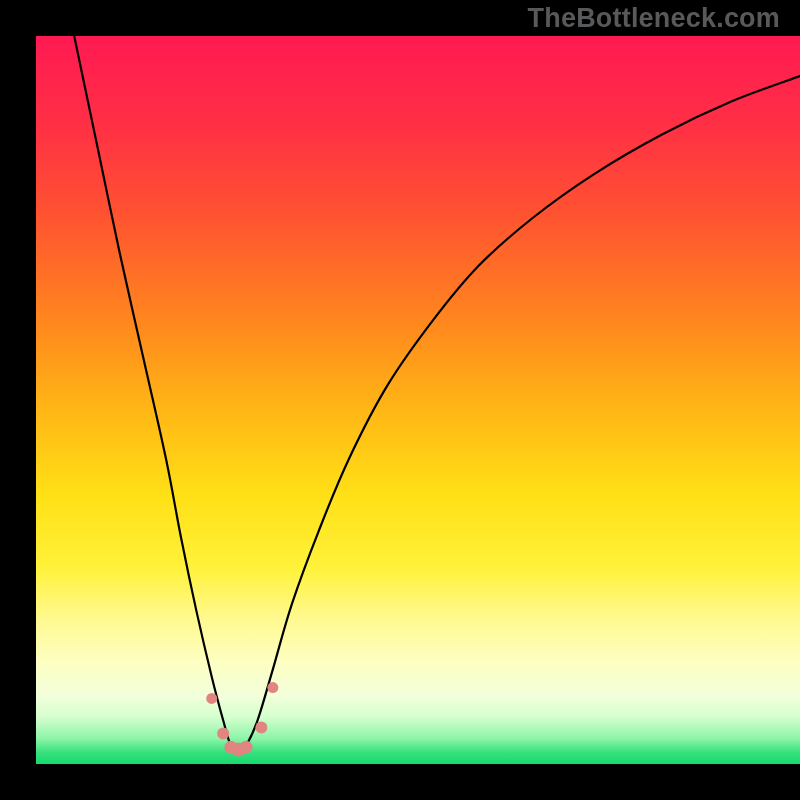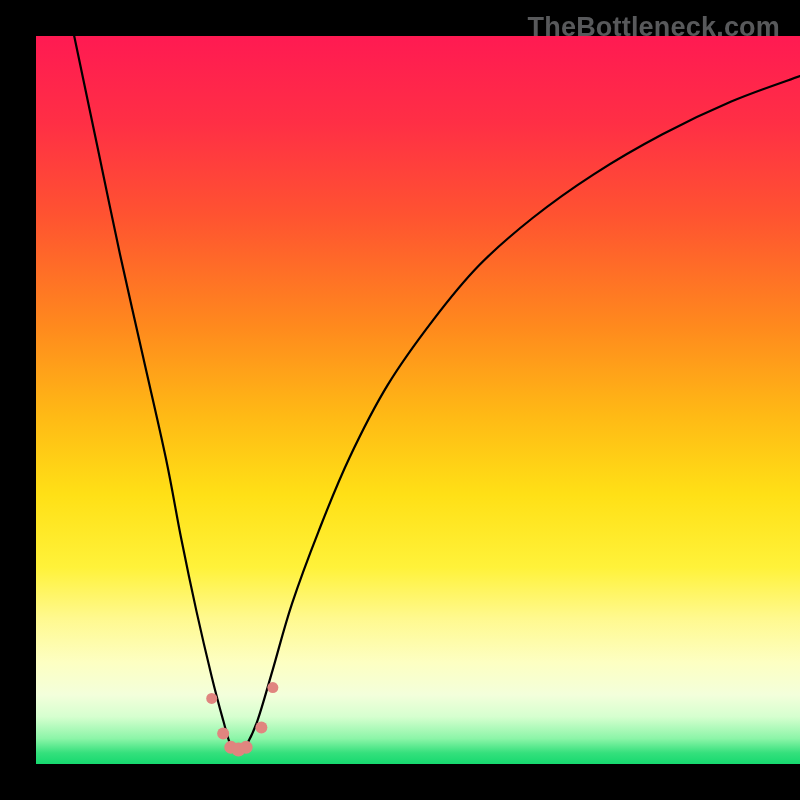--- a/index.html
+++ b/index.html
@@ -21,21 +21,20 @@
   .gradient-bg {
     position: absolute;
     inset: 0;
   }
   .watermark {
     position: absolute;
     font-family: Arial, Helvetica, sans-serif;
     font-weight: 600;
     color: #58595b;
     letter-spacing: 0.2px;
-    margin-top: 9px;
   }
   svg.curve {
     position: absolute;
     inset: 0;
   }
 </style>
 </head>
 <body>
 
 <div class="frame" style="left:0;top:0;width:800px;height:800px;"></div>

